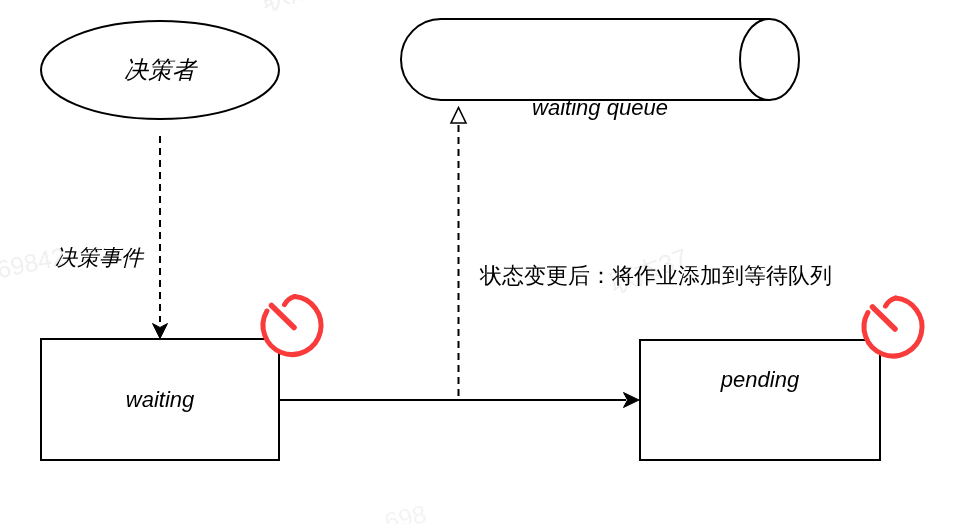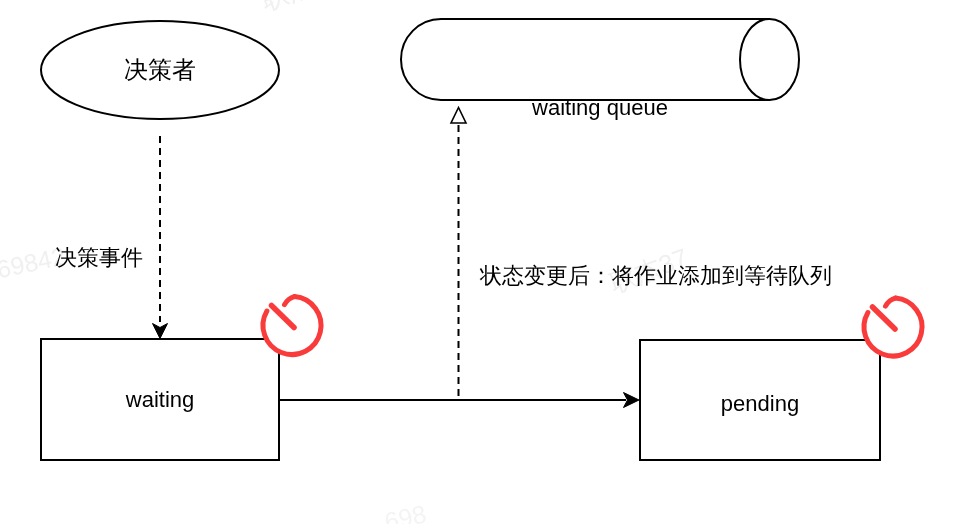--- a/index.html
+++ b/index.html
@@ -16,21 +16,21 @@
     position: absolute;
     left: 0; top: 0;
     width: 960px; height: 524px;
   }
   .lbl {
     position: absolute;
     white-space: nowrap;
     color: #000000;
     z-index: 3;
   }
-  .lbl.centered { transform: translate(-50%, -50%); }
+  .lbl.centered { transform: translate(-50%, -50%); font-style: italic; }
   .lbl.vcentered { transform: translate(0, -50%); margin-top: 20px; }
   .node-label { font-size: 22px; }
   .actor-label { font-size: 24px; }
   .edge-label { font-size: 22px; }
   .wm {
     position: absolute;
     color: #f0f0f0;
     z-index: 1;
     white-space: nowrap;
     transform-origin: 0 0;
@@ -88,14 +88,14 @@
   <div class="lbl centered actor-label" style="left:160px; top:70px;">决策者</div>
 
   <div class="lbl centered node-label" style="left:600px; top:60px;margin-top:48px;">waiting queue</div>
 
   <div class="lbl centered edge-label" style="left:99px; top:258px;">决策事件</div>
 
   <div class="lbl vcentered edge-label" style="left:480px; top:256px;">状态变更后：将作业添加到等待队列</div>
 
   <div class="lbl centered node-label" style="left:160px; top:400px;">waiting</div>
 
-  <div class="lbl centered node-label" style="left:760px; top:404px;">pending</div>
+  <div class="lbl centered node-label" style="left:760px; top:380px;">pending</div>
 </div>
 
 </body></html>

